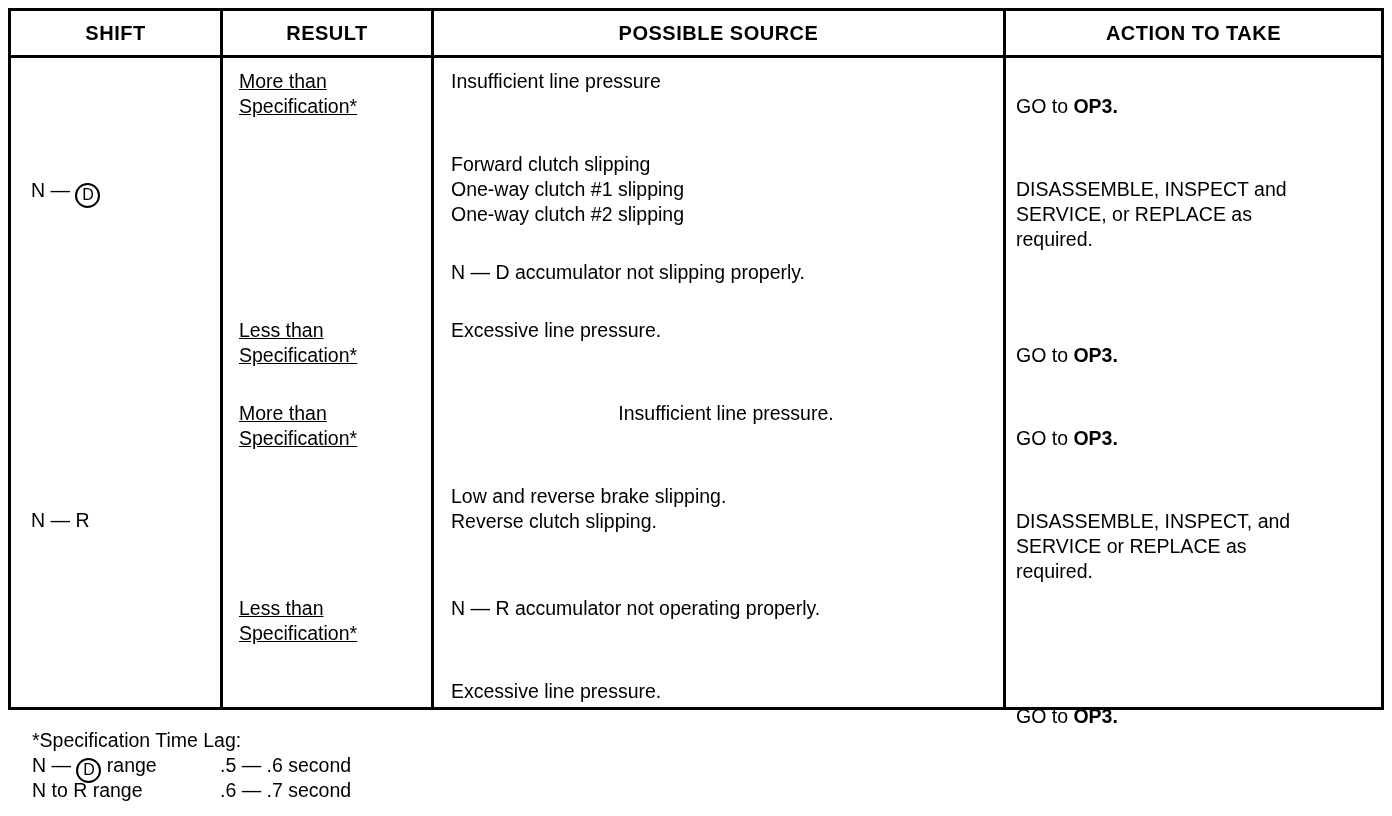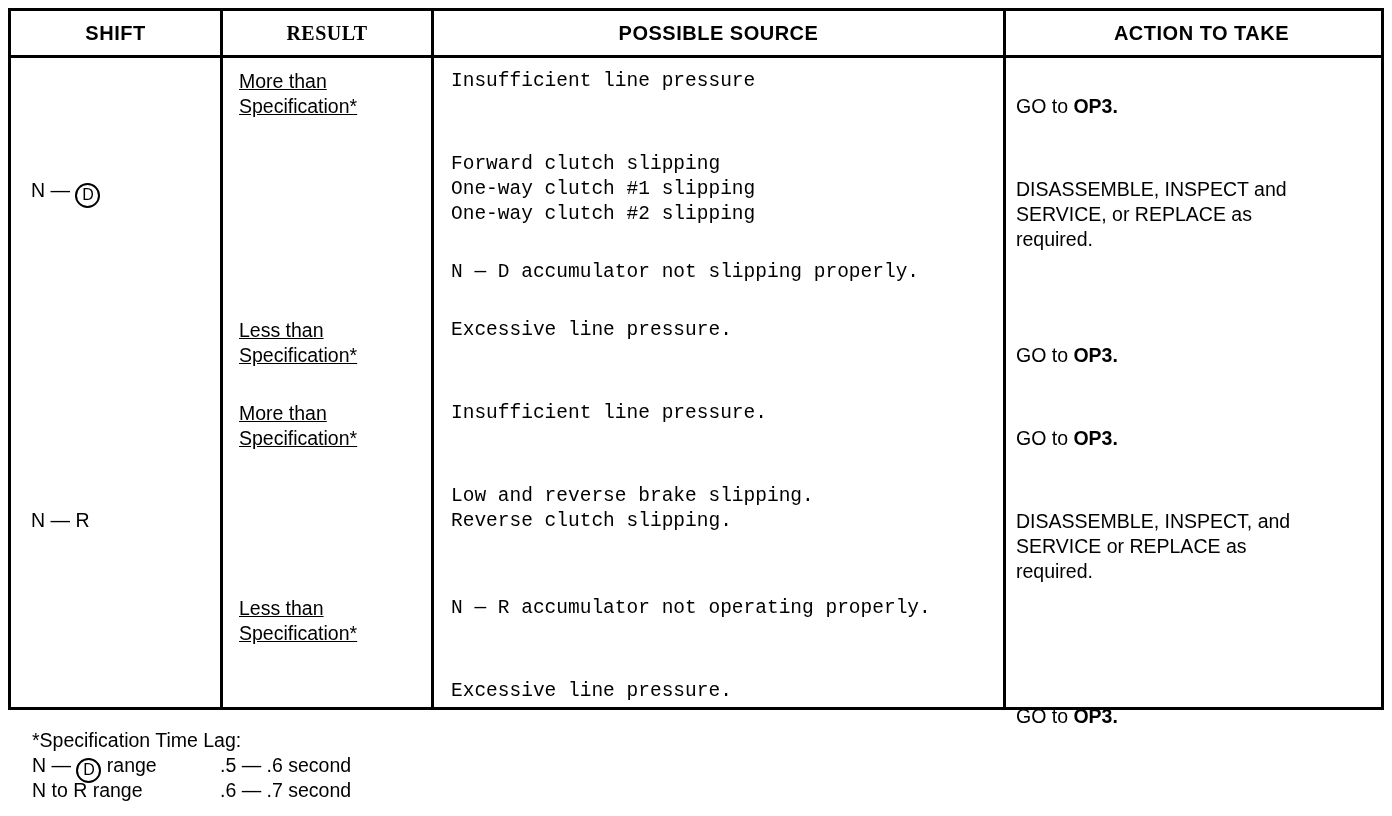--- a/index.html
+++ b/index.html
@@ -63,34 +63,34 @@
     position: absolute;
     top: 0;
     height: 44px;
     line-height: 44px;
     text-align: center;
     font-weight: bold;
     font-size: 20px;
     letter-spacing: 0.5px;
   }
   .hdr.h1 { left: 0;     width: 209px; }
-  .hdr.h2 { left: 212px; width: 208px; font-family: Liberation Serif, serif; }
+  .hdr.h2 { left: 212px; width: 208px; }
   .hdr.h3 { left: 423px; width: 569px; }
-  .hdr.h4 { left: 995px; width: 375px; padding-left: 8px; }
+  .hdr.h4 { left: 995px; width: 375px; }
 
   
   .cell {
     position: absolute;
     font-size: 19.5px;
     line-height: 25px;
     white-space: pre-line;
   }
   .col-shift  { left: 20px;   width: 185px; }
   .col-result { left: 228px;  width: 190px; text-decoration: underline; }
-  .col-source { left: 440px;  width: 550px; font-family: Liberation Mono, monospace; }
+  .col-source { left: 440px;  width: 550px; }
   .col-action { left: 1005px; width: 360px; }
 
   .nd-token { white-space: nowrap; }
   .circled {
     display: inline-block;
     border: 2px solid #000;
     border-radius: 50%;
     width: 21px;
     height: 21px;
     line-height: 19px;
@@ -146,21 +146,21 @@
 Specification*</div>
     <div class="cell col-result" style="top:585px;">Less than
 Specification*</div>
 
     <div class="cell col-source" style="top:58px;">Insufficient line pressure</div>
     <div class="cell col-source" style="top:141px;">Forward clutch slipping
 One-way clutch #1 slipping
 One-way clutch #2 slipping</div>
     <div class="cell col-source" style="top:249px;">N — D accumulator not slipping properly.</div>
     <div class="cell col-source" style="top:307px;">Excessive line pressure.</div>
-    <div class="cell col-source" style="top:390px;">Insufficient line pressure.</div>
+    <div class="cell col-source" style="top:390px;text-align:center;">Insufficient line pressure.</div>
     <div class="cell col-source" style="top:473px;">Low and reverse brake slipping.
 Reverse clutch slipping.</div>
     <div class="cell col-source" style="top:585px;">N — R accumulator not operating properly.</div>
     <div class="cell col-source" style="top:668px;">Excessive line pressure.</div>
 
     <div class="cell col-action" style="top:58px;">
       <span>GO to </span><span class="bold">OP3.</span>
     </div>
     <div class="cell col-action" style="top:141px;">
       <span>DISASSEMBLE, INSPECT and

